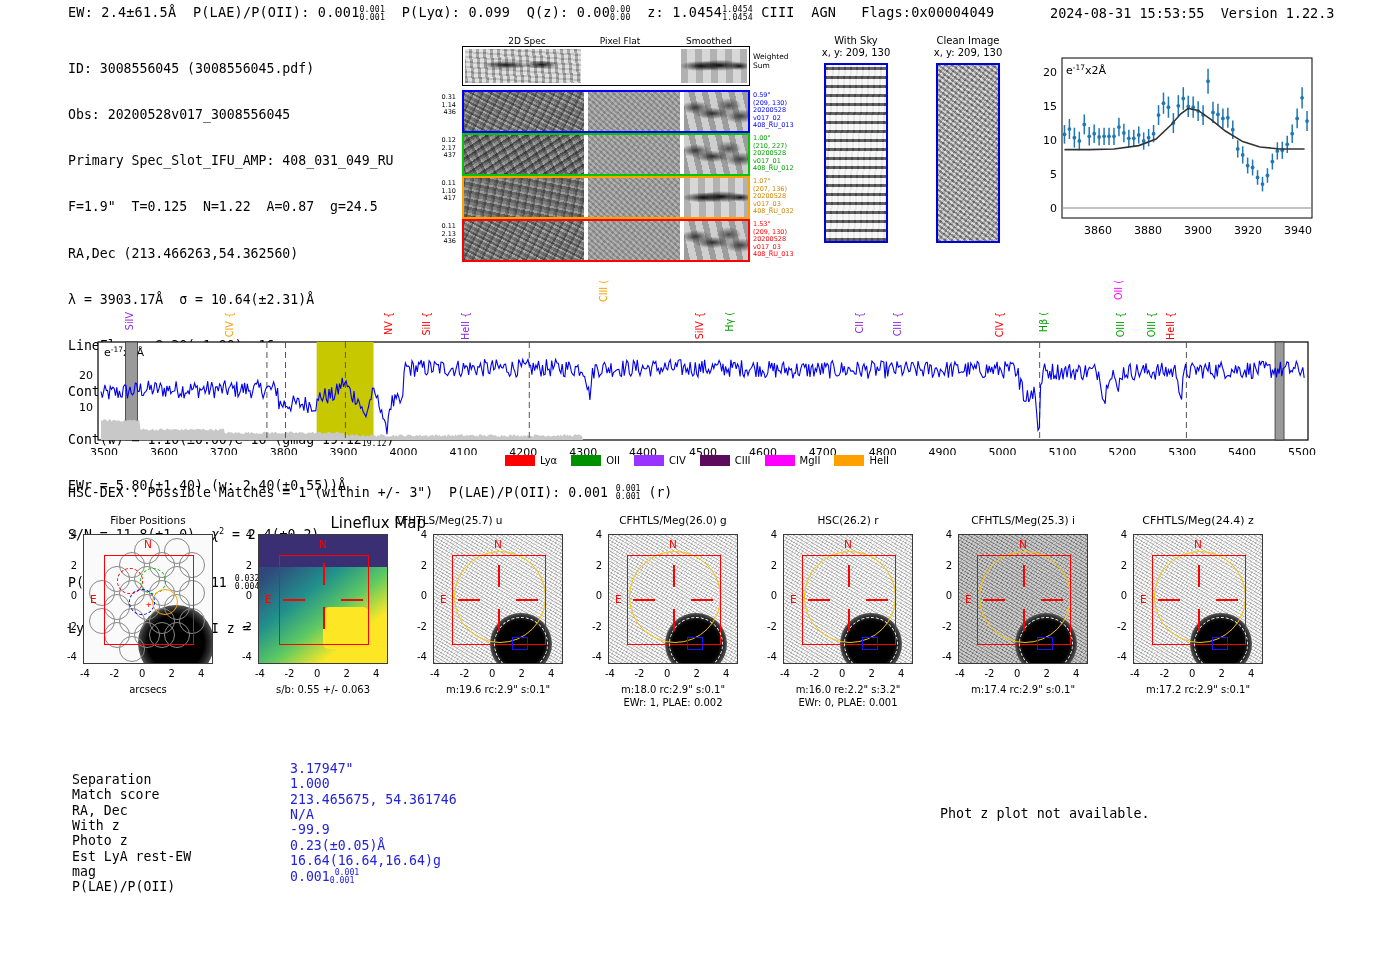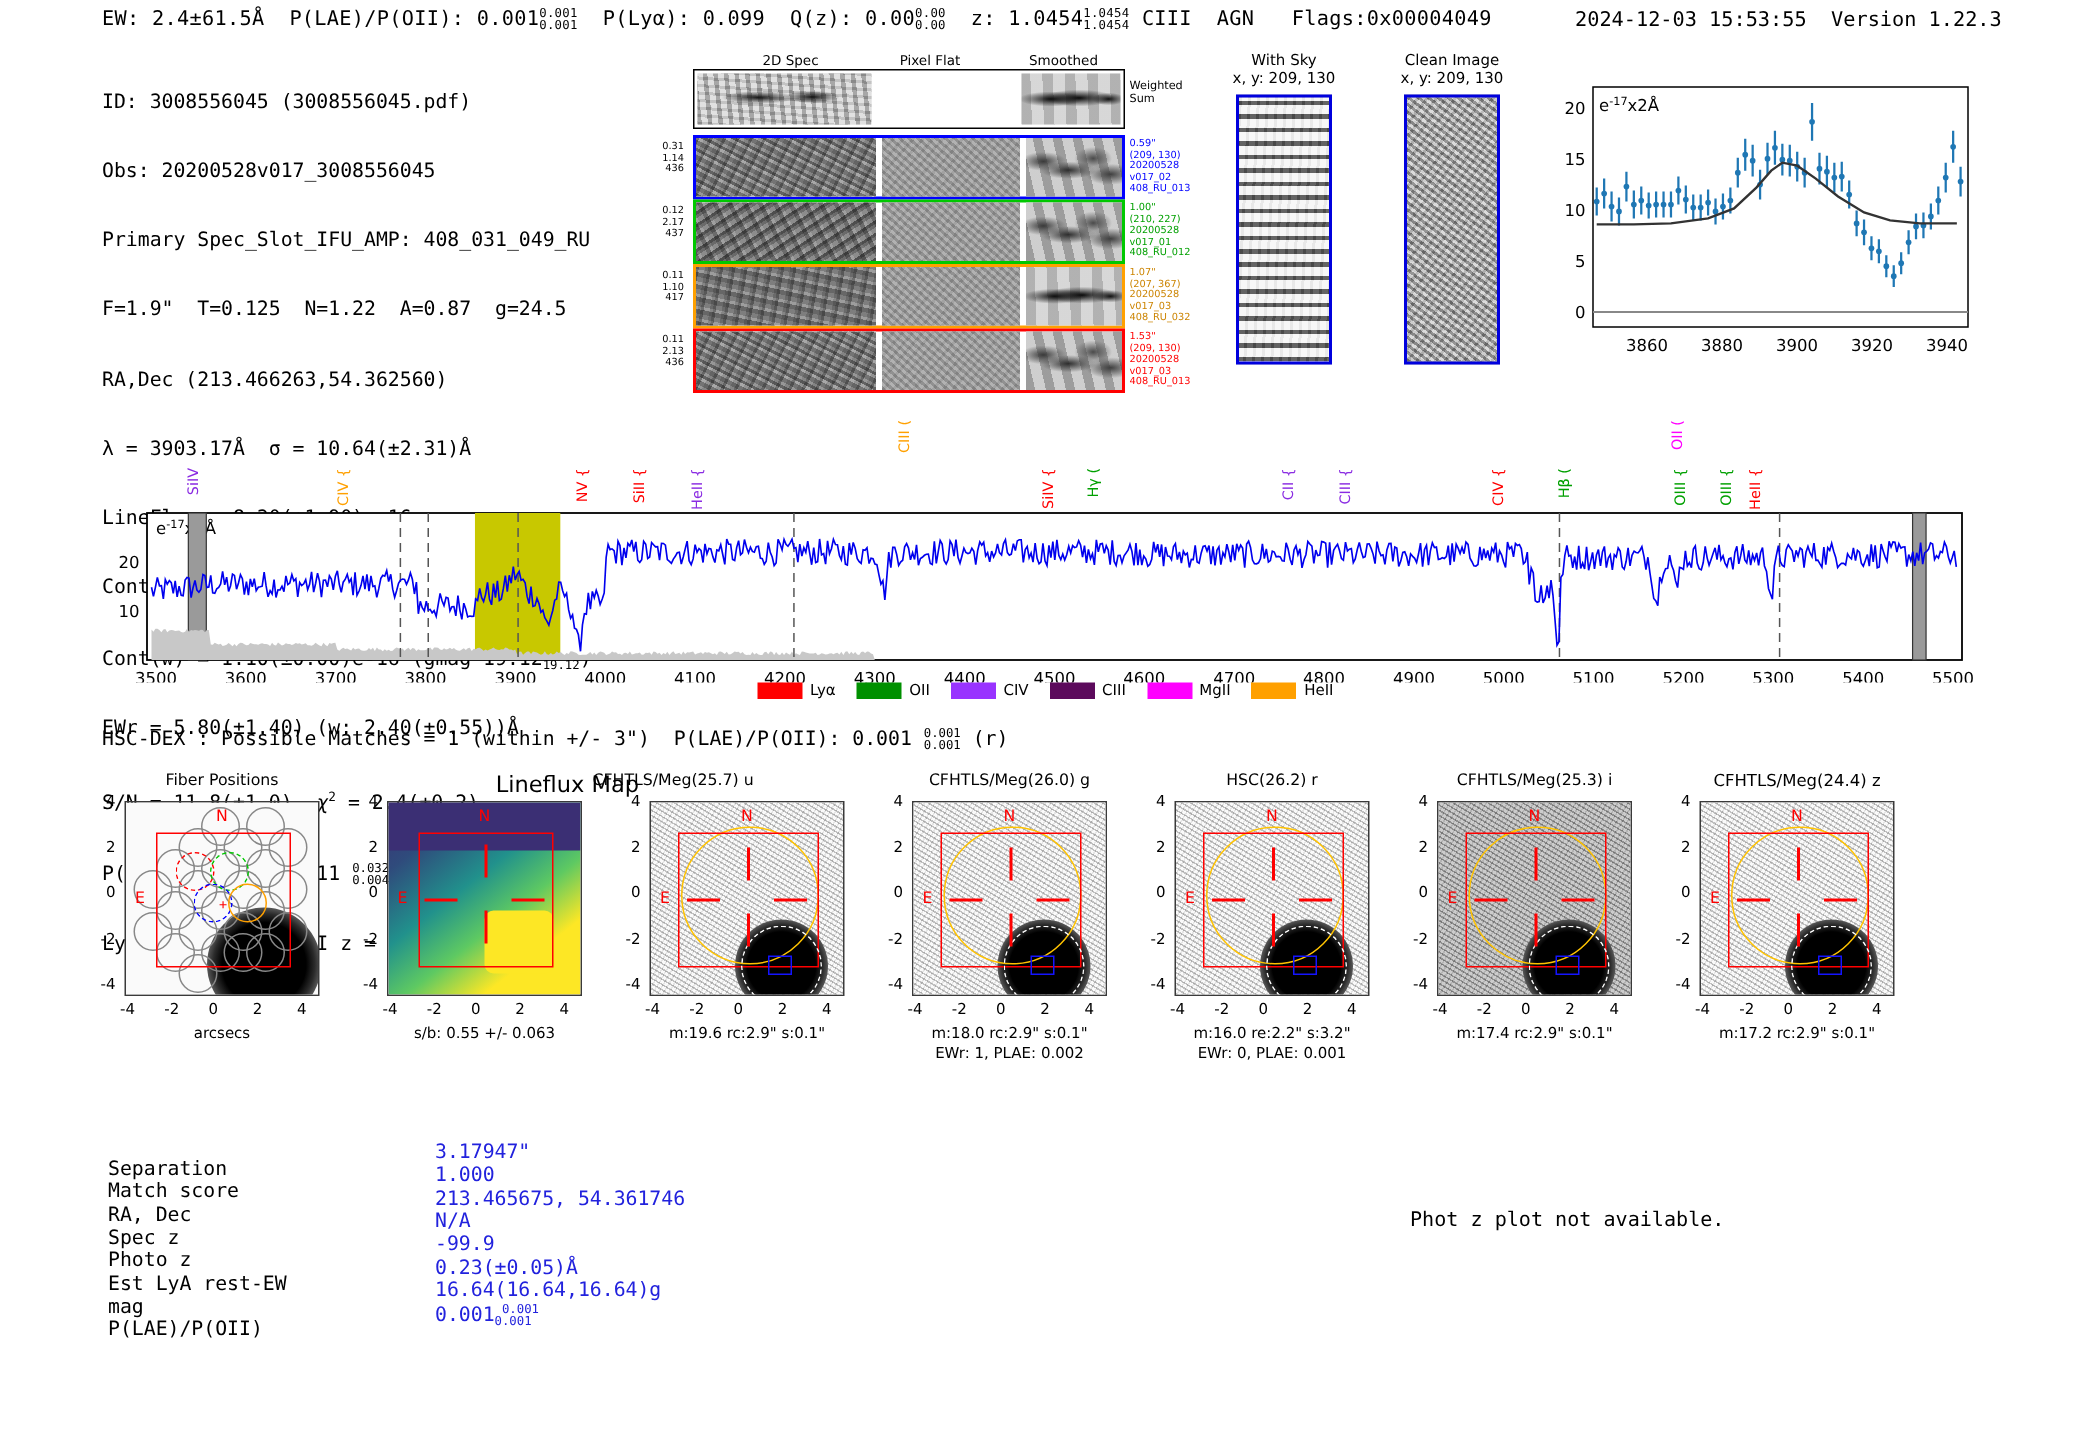--- a/index.html
+++ b/index.html
@@ -95,21 +95,21 @@
 
   
   #btab{left:72px;top:772px;font-size:13.2px;line-height:15.3px;}
   #photz{left:940px;top:806px;font-size:13.4px;}
 </style>
 </head>
 <body>
 
 <div class="abs mono nw" id="hdr" data-name="header-summary-line"><span data-name="header-ew">EW: 2.4±61.5Å</span>  <span data-name="header-plae">P(LAE)/P(OII): 0.001</span><span class="frac" data-name="header-plae-errors"><span>0.001</span><br><span>0.001</span></span>  <span data-name="header-plya">P(Lyα): 0.099</span>  <span data-name="header-qz">Q(z): 0.00</span><span class="frac" data-name="header-qz-errors"><span>0.00</span><br><span>0.00</span></span>  <span data-name="header-z">z: 1.0454</span><span class="frac" data-name="header-z-errors"><span>1.0454</span><br><span>1.0454</span></span> <span data-name="header-line-id">CIII</span>  <span data-name="header-class">AGN</span>   <span data-name="header-flags">Flags:0x00004049</span></div>
 
-<div class="abs mono nw" id="stamp" data-name="header-timestamp-block"><span data-name="timestamp">2024-12-03 15:53:55</span>  <span data-name="version">Version 1.22.3</span></div>
+<div class="abs mono nw" id="stamp" data-name="header-timestamp-block"><span data-name="timestamp">2024-08-31 15:53:55</span>  <span data-name="version">Version 1.22.3</span></div>
 
 <div class="abs mono nw" id="info" data-name="source-info-block">
   <div data-name="info-id">ID: 3008556045 (3008556045.pdf)</div>
   <div data-name="info-obs">Obs: 20200528v017_3008556045</div>
   <div data-name="info-primary-spec">Primary Spec_Slot_IFU_AMP: 408_031_049_RU</div>
   <div data-name="info-seeing">F=1.9"  T=0.125  N=1.22  A=0.87  g=24.5</div>
   <div data-name="info-radec">RA,Dec (213.466263,54.362560)</div>
   <div data-name="info-lambda">λ = 3903.17Å  σ = 10.64(±2.31)Å</div>
   <div data-name="info-lineflux">LineFlux = 8.30(±1.90)e-16</div>
   <div data-name="info-cont-n">Cont(n) = 4.40(±0.26)e-17</div>
@@ -184,21 +184,21 @@
   </div>
 <div class="abs sans ftxt" style="left:753px;top:135px;color:#00a000" data-name="fiber-row-2-right-labels">
   <div>1.00"</div>
     <div>(210, 227)</div>
     <div>20200528</div>
     <div>v017_01</div>
     <div>408_RU_012</div>
   </div>
 <div class="abs sans ftxt" style="left:753px;top:178px;color:#cc8400" data-name="fiber-row-3-right-labels">
   <div>1.07"</div>
-    <div>(207, 367)</div>
+    <div>(207, 136)</div>
     <div>20200528</div>
     <div>v017_03</div>
     <div>408_RU_032</div>
   </div>
 <div class="abs sans ftxt" style="left:753px;top:221px;color:#ff0000" data-name="fiber-row-4-right-labels">
   <div>1.53"</div>
     <div>(209, 130)</div>
     <div>20200528</div>
     <div>v017_03</div>
     <div>408_RU_013</div>
@@ -671,21 +671,21 @@
     <div class="abs sans" data-name="cutout-sub1-6" style="left:1095px;top:684px;width:206px;font-size:10px;text-align:center">m:17.2 rc:2.9"  s:0.1"</div>
   </div>
 
 <div class="abs mono" id="btab" data-name="match-table" style="height: 130px;">
     <div class="abs" data-name="match-row-key" style="left:0;top:0px;white-space:pre">Separation</div>
     <div class="abs" data-name="match-row-value" style="left:218px;top:-11px;color:#2222dd;white-space:pre">3.17947"</div>
     <div class="abs" data-name="match-row-key" style="left:0;top:15.3px;white-space:pre">Match score</div>
     <div class="abs" data-name="match-row-value" style="left:218px;top:4.300000000000001px;color:#2222dd;white-space:pre">1.000</div>
     <div class="abs" data-name="match-row-key" style="left:0;top:30.6px;white-space:pre">RA, Dec</div>
     <div class="abs" data-name="match-row-value" style="left:218px;top:19.6px;color:#2222dd;white-space:pre">213.465675, 54.361746</div>
-    <div class="abs" data-name="match-row-key" style="left:0;top:45.900000000000006px;white-space:pre">Spec z</div>
+    <div class="abs" data-name="match-row-key" style="left:0;top:45.900000000000006px;white-space:pre">With z</div>
     <div class="abs" data-name="match-row-value" style="left:218px;top:34.900000000000006px;color:#2222dd;white-space:pre">N/A</div>
     <div class="abs" data-name="match-row-key" style="left:0;top:61.2px;white-space:pre">Photo z</div>
     <div class="abs" data-name="match-row-value" style="left:218px;top:50.2px;color:#2222dd;white-space:pre">-99.9</div>
     <div class="abs" data-name="match-row-key" style="left:0;top:76.5px;white-space:pre">Est LyA rest-EW</div>
     <div class="abs" data-name="match-row-value" style="left:218px;top:65.5px;color:#2222dd;white-space:pre">0.23(±0.05)Å</div>
     <div class="abs" data-name="match-row-key" style="left:0;top:91.80000000000001px;white-space:pre">mag</div>
     <div class="abs" data-name="match-row-value" style="left:218px;top:80.80000000000001px;color:#2222dd;white-space:pre">16.64(16.64,16.64)g</div>
     <div class="abs" data-name="match-row-key" style="left:0;top:107.10000000000001px;white-space:pre">P(LAE)/P(OII)</div>
     <div class="abs" data-name="match-row-value" style="left:218px;top:96.10000000000001px;color:#2222dd;white-space:pre">0.001<span class="frac"> <span>0.001</span><br><span>0.001</span></span></div>
   </div>

